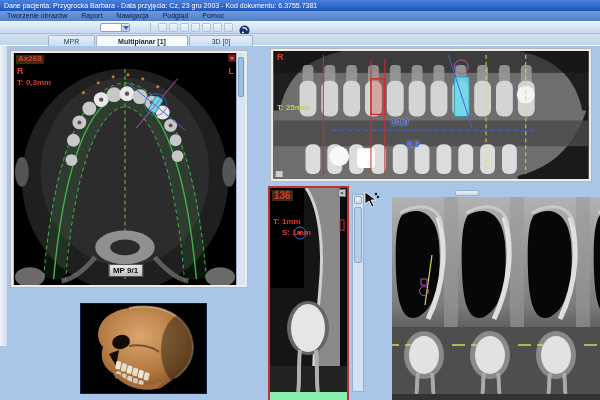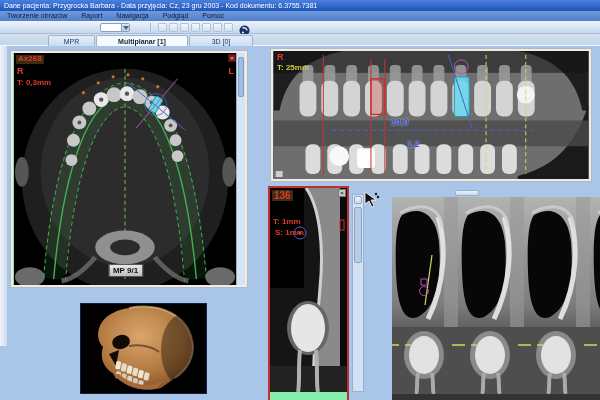--- a/index.html
+++ b/index.html
@@ -55,21 +55,21 @@
     background:#c8c8c8;border:1px solid #777;color:#333;font-weight:bold;}
   .close-box.red{background:#7a1d14;color:#f2b0a6;border-color:#50120c;}
   #mp-label{position:absolute;left:50%;transform:translateX(-50%);bottom:8px;
     background:linear-gradient(#e8e8e8,#bfbfbf);border:1px solid #555;color:#111;
     font-size:8px;font-weight:bold;padding:0 4px;line-height:11px;}
 
   
   #pano{left:270px;top:2px;width:322px;height:134px;}
   #pano-view{position:absolute;left:2px;top:2px;width:316px;height:128px;background:#666;overflow:hidden;}
   .measure{position:absolute;color:#3a55d4;font-size:9px;font-weight:bold;text-shadow:0 0 2px #cfd8f8;}
-  .yellow-txt{color:#c6cc48;}
+  .yellow-txt{color:#c6cc48;margin-top:40px;}
 
   
   #cross{position:absolute;left:268px;top:140px;width:81px;height:252px;
     border:2px solid #c03030;background:#86efac;overflow:hidden;}
   #cross-scroll{position:absolute;left:352px;top:148px;width:12px;height:198px;
     background:#d2e2f4;border:1px solid #9ab0cc;}
   #cross-scroll .btn{position:absolute;left:1px;top:1px;width:8px;height:8px;
     background:linear-gradient(#f2f6fb,#ccd9ea);border:1px solid #90a6c0;border-radius:2px;}
   #cross-scroll .thumb{position:absolute;left:1px;top:12px;width:8px;height:56px;
     background:#b5cde8;border:1px solid #8aa6c8;border-radius:2px;}
@@ -305,21 +305,21 @@
           <rect x="182" y="26" width="15" height="40" rx="2" fill="rgba(100,215,235,0.85)" stroke="#2898ac" stroke-width="1"></rect>
           <path d="M 176 4 L 200 78" stroke="#4a5fd0" stroke-width="1"></path>
           <circle cx="189" cy="16" r="7" stroke="#b055b0" fill="none" stroke-width="1"></circle>
           <path d="M 214 4 V 124 M 254 4 V 124" stroke="#d8d85a" stroke-width="1" stroke-dasharray="4 3"></path>
           <path d="M 58 80 H 262" stroke="#4a5fd0" stroke-width="1" stroke-dasharray="5 3" opacity="0.9"></path>
           <rect x="2" y="121" width="7" height="6" fill="#cfcfcf"></rect>
         </svg>
         <span class="ov red-txt" style="left:4px;top:2px;font-size:9px;">R</span>
         <span class="ov yellow-txt" style="left:4px;top:13px;">T: 25mm</span>
         <span class="measure" style="left:118px;top:66px;">14,0</span>
-        <span class="measure" style="left:134px;top:88px;">1.2</span>
+        <span class="measure" style="left:134px;top:88px;">0.9</span>
       </div>
     </div>
 
     <div id="cross">
       <svg width="77" height="204" viewBox="0 0 77 204">
         <rect width="77" height="204" fill="#151515"></rect>
         <rect width="34" height="100" fill="#000"></rect>
         <path d="M 36 0 C 50 20 54 60 50 100 C 47 140 42 170 44 204 L 70 204 L 70 0 Z" fill="#8a8a8a"></path>
         <path d="M 36 0 C 50 20 54 60 50 100 C 47 140 42 170 44 204" stroke="#d0d0d0" stroke-width="3" fill="none"></path>
         <rect x="70" width="7" height="204" fill="#0a0a0a"></rect>
@@ -327,21 +327,21 @@
         <ellipse cx="38" cy="140" rx="21" ry="27" fill="#666"></ellipse>
         <ellipse cx="38" cy="140" rx="17" ry="24" fill="#e6e6e6"></ellipse>
         <path d="M 30 162 C 28 180 30 195 28 204" stroke="#b0b0b0" stroke-width="4" fill="none"></path>
         <path d="M 46 162 C 48 182 46 196 48 204" stroke="#b0b0b0" stroke-width="4" fill="none"></path>
         <circle cx="30" cy="45" r="6" stroke="#4a5fd0" fill="none" stroke-width="1"></circle>
         <circle cx="30" cy="45" r="1.5" fill="#b055b0"></circle>
         <rect x="70" y="32" width="4" height="10" fill="none" stroke="#c83232" stroke-width="1"></rect>
       </svg>
       <span class="ov red-txt badge" style="left:2px;top:2px;font-size:10px;">136</span>
       <span class="ov red-txt" style="left:3px;top:30px;">T: 1mm</span>
-      <span class="ov red-txt" style="left:5px;top:41px;">S: 1mm</span>
+      <span class="ov red-txt" style="left:12px;top:41px;">S: 1mm</span>
       <div class="close-box" style="right:1px;top:1px;">×</div>
     </div>
 
     <div id="cross-scroll">
       <div class="btn"></div>
       <div class="thumb"></div>
     </div>
 
     <div id="series-tab"></div>
 

